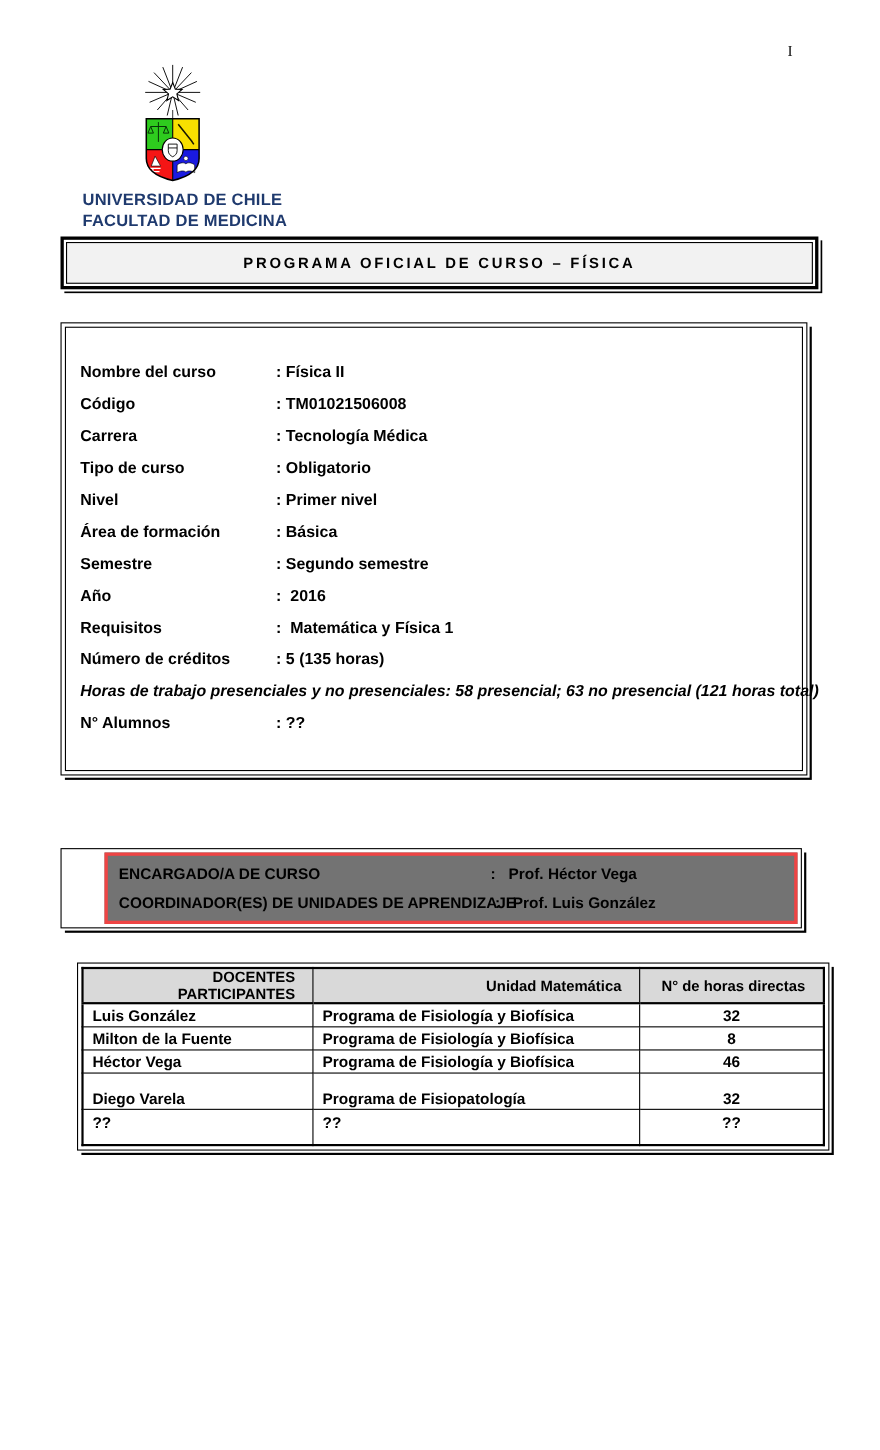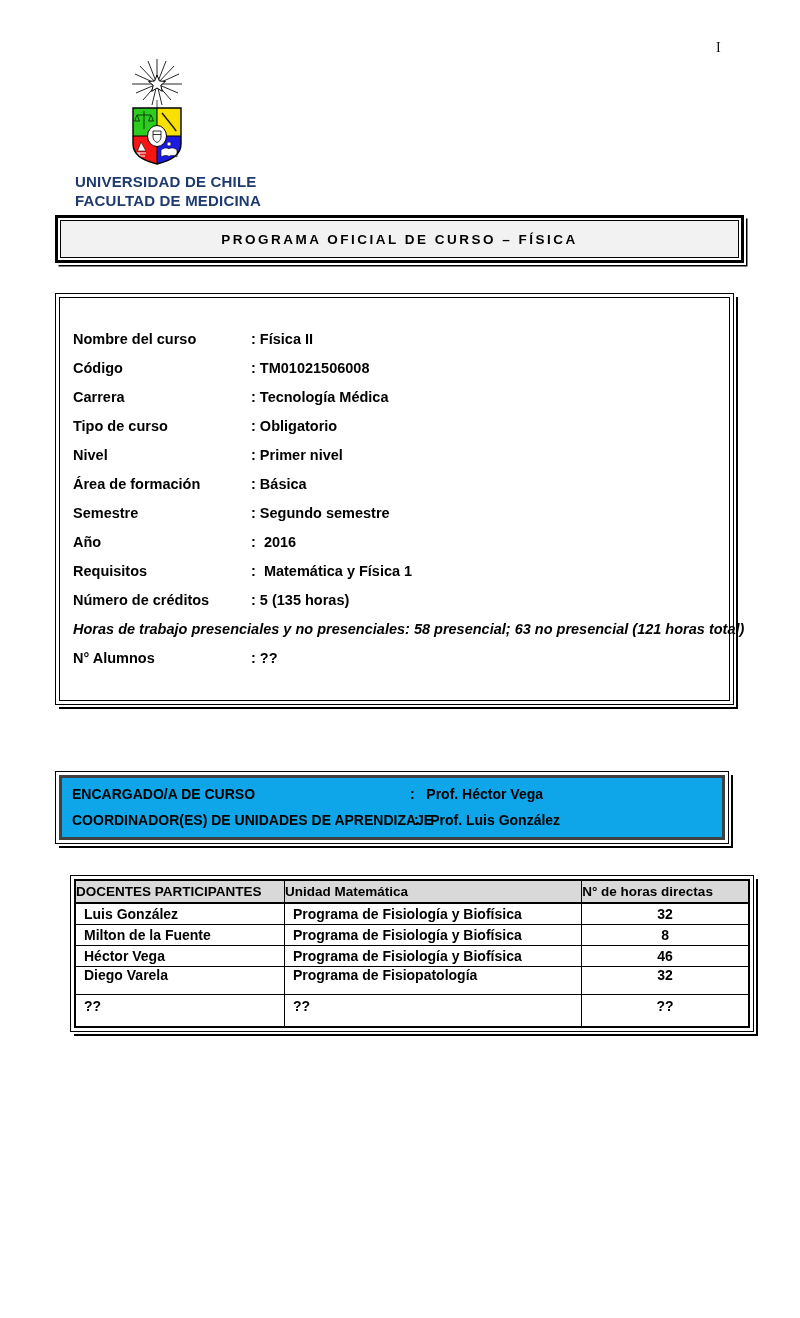--- a/index.html
+++ b/index.html
@@ -48,38 +48,38 @@
     box-shadow: 2px 2px 0 #fff, 4px 4px 0 #000;
   }
   .course-box { left: 55px; top: 293px; width: 679px; }
   .course-inner { border: 1px solid #000; padding: 26px 13px 28px 13px; background: #fff; }
   .info-row { display: flex; height: 29px; align-items: center; font-size: 14.5px; }
   .info-label { width: 178px; flex-shrink: 0; white-space: nowrap; }
   .info-value { white-space: pre; }
   .info-full { height: 29px; display: flex; align-items: center; font-size: 14.5px; white-space: pre; font-style: italic; }
 
   .staff-box { left: 55px; top: 771px; width: 674px; }
-  .staff-inner { border: 3px solid #404040; padding: 3px 10px 4px 10px; background: #0ea5e9; }
+  .staff-inner { border: 3px solid #ef4444; padding: 3px 10px 4px 10px; background: #737373; margin-left: 36px; }
   .staff-row { display: flex; height: 26px; align-items: center; font-size: 14px; }
   .staff-label { width: 338px; flex-shrink: 0; white-space: nowrap; }
   .staff-value { white-space: pre; }
 
   
   .table-wrap { left: 70px; top: 875px; width: 684px; }
   table.docentes { width: 100%; border-collapse: collapse; border: 2px solid #000; background: #fff; }
   table.docentes th {
     background: #d9d9d9; border: 1px solid #000; border-bottom: 2.5px solid #000;
-    height: 23px; font-size: 13.5px; text-align: left; padding: 0 0;
+    height: 23px; font-size: 13.5px; text-align: right; padding: 0 16px;
   }
   table.docentes td {
     border: 1px solid #000; font-size: 14px; padding: 1px 8px; height: 21px;
     vertical-align: middle;
   }
   table.docentes td.c-hours { text-align: center; }
-  table.docentes tr.tall td { height: 28px; vertical-align: top; padding-top: 0; margin-left: 40px; }
+  table.docentes tr.tall td { height: 28px; vertical-align: top; padding-top: 15px; margin-left: 40px; }
   table.docentes tr.taller td { height: 33px; vertical-align: top; padding-top: 3px; }
 </style>
 </head>
 <body>
 
 <div class="page">
 
   <div class="page-number">I</div>
 
   <svg class="crest" width="118" height="112" viewBox="0 0 118 112" xmlns="http://www.w3.org/2000/svg">

